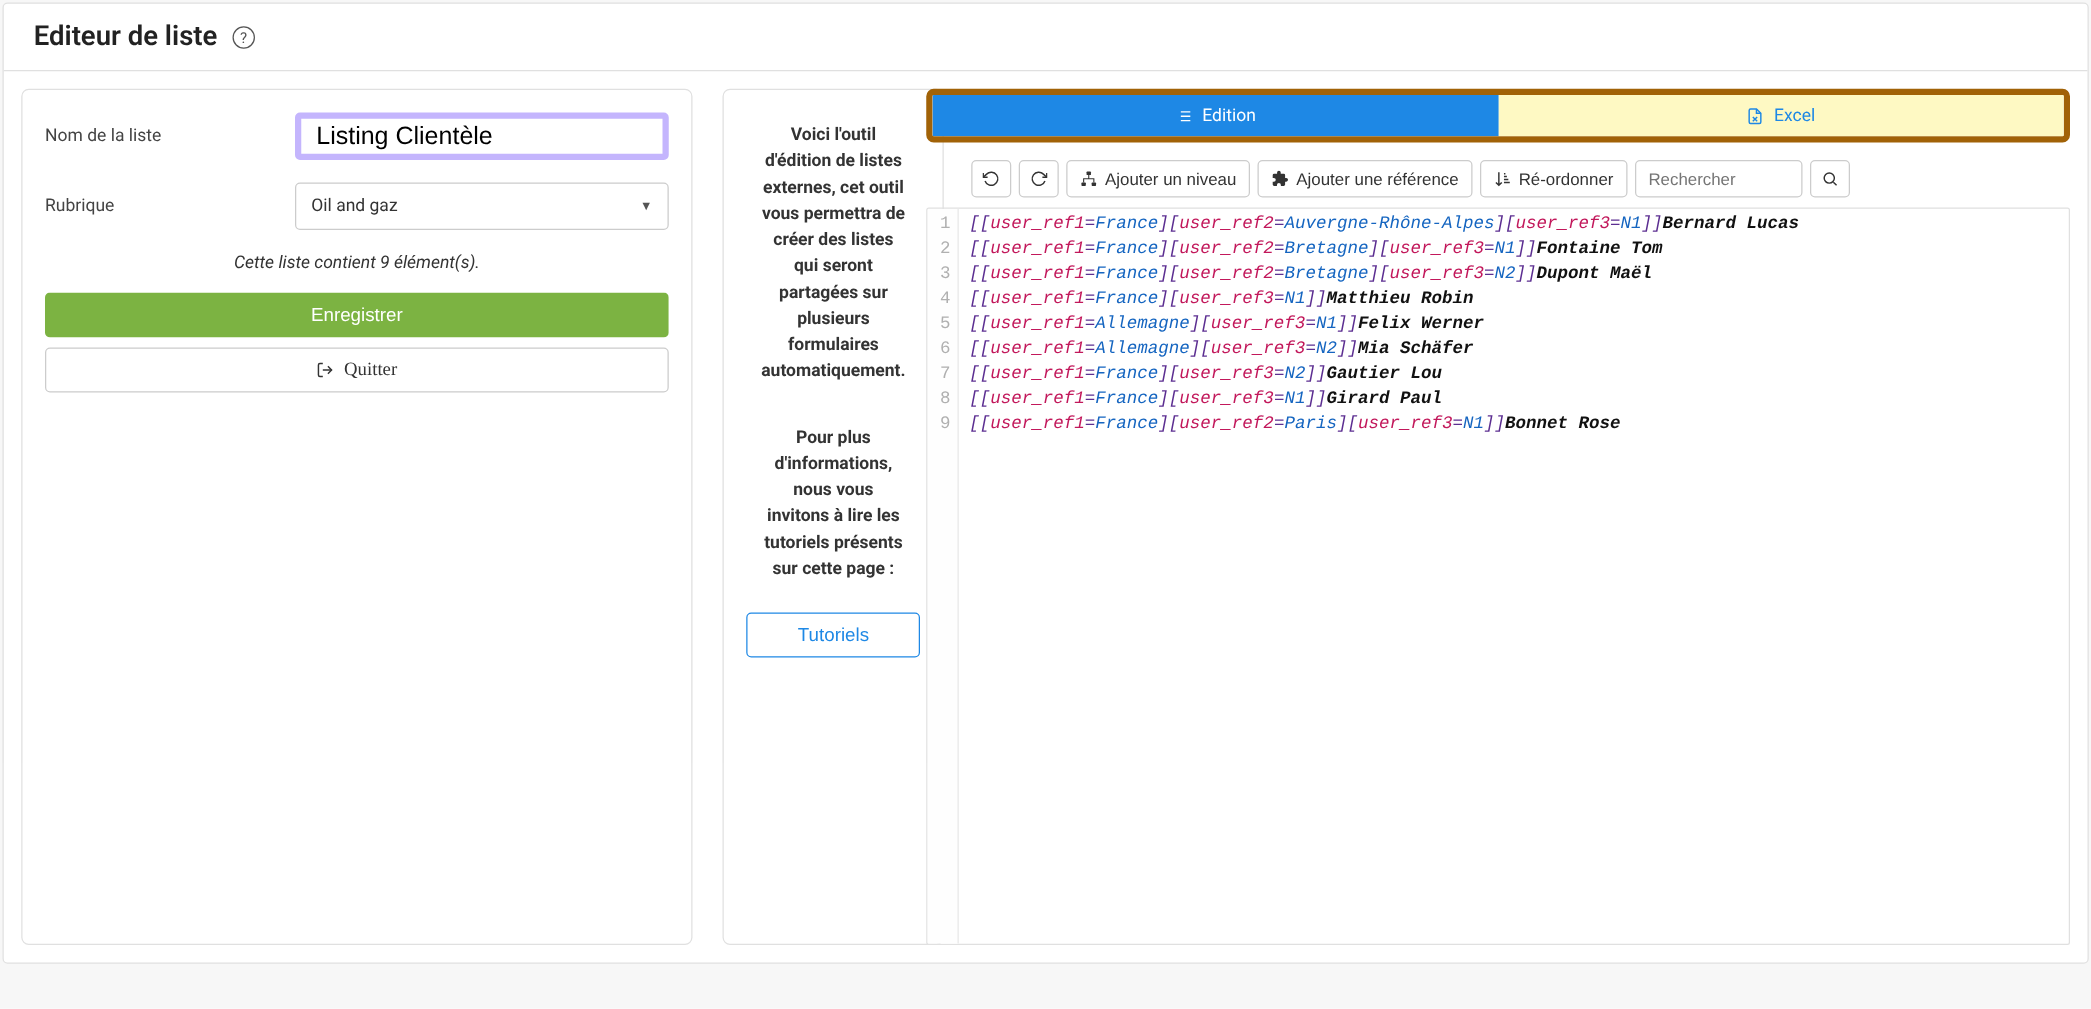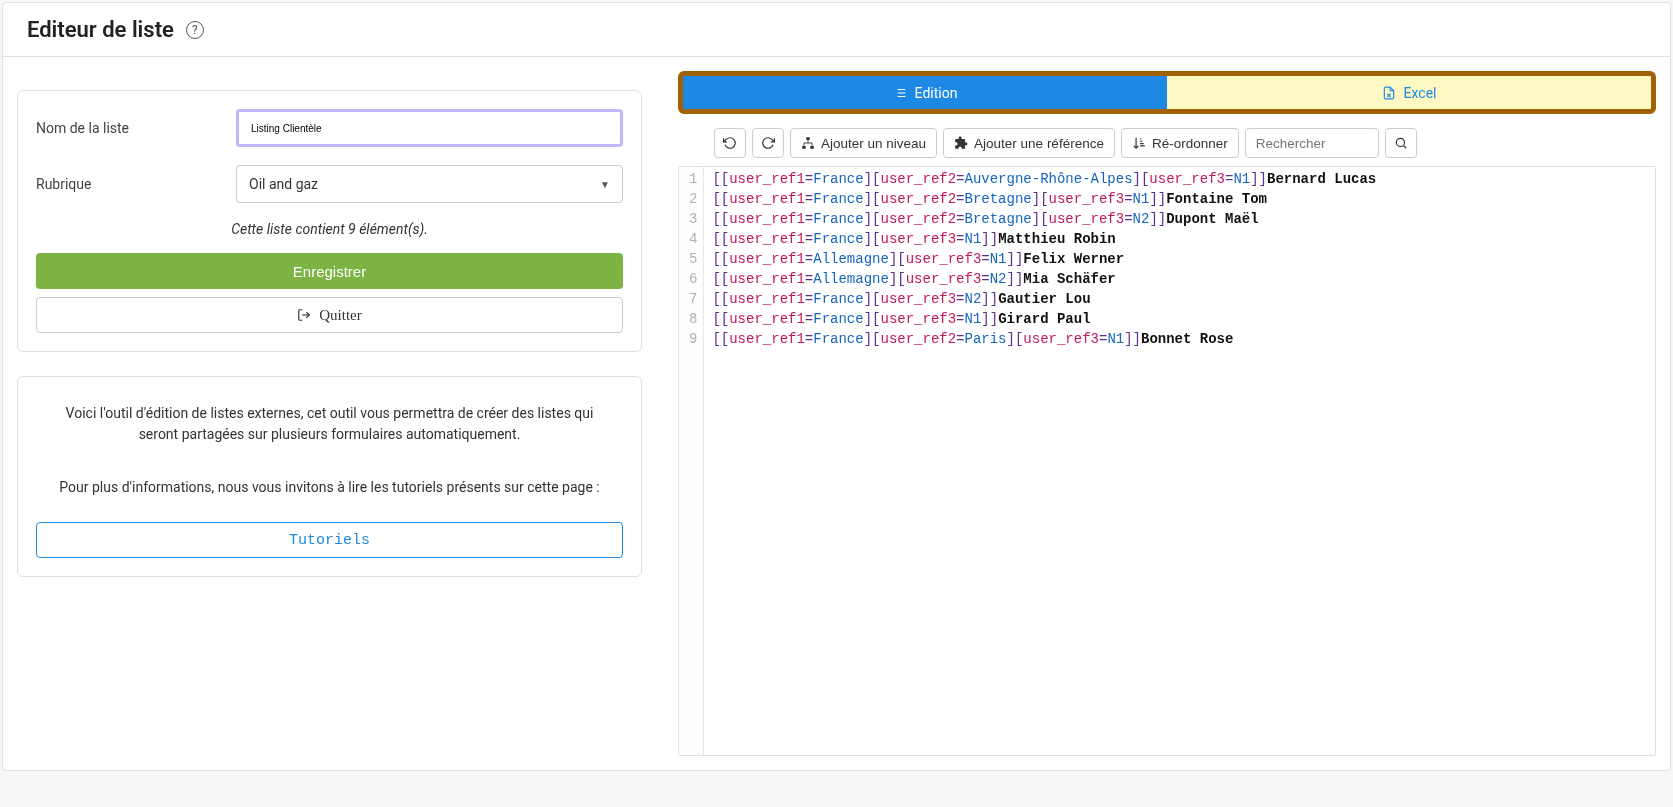--- a/index.html
+++ b/index.html
@@ -36,25 +36,24 @@
   justify-content: center;
   font-size: 12px;
   color: #555;
 }
 .content {
   display: flex;
   padding: 14px;
   gap: 36px;
 }
 .left-col {
-  width: 625px;
-  display: flex;
-  flex-direction: column;
+  width: 688px;
+  display: flex;
+  flex-direction: row;
   gap: 24px;
-  margin-top: 19px;
 }
 .right-col {
   flex: 1;
   min-width: 0;
 }
 .card {
   border: 1px solid #e0e0e0;
   border-radius: 6px;
   padding: 18px;
   background: #fff;
@@ -64,24 +63,24 @@
   align-items: center;
   margin-bottom: 18px;
 }
 .form-label {
   width: 200px;
   color: #444;
 }
 .text-input {
   flex: 1;
   height: 38px;
-  border: 3px solid #c4b5fd;
+  border: 5px solid #c4b5fd;
   border-radius: 4px;
   padding: 0 12px;
-  font-size: 10px;
+  font-size: 20px;
 }
 .select-wrap {
   flex: 1;
   height: 38px;
   border: 1px solid #ccc;
   border-radius: 4px;
   padding: 0 12px;
   display: flex;
   align-items: center;
   justify-content: space-between;
@@ -120,26 +119,26 @@
   border-color: #ccc;
   color: #333;
   font-family: Liberation Serif, serif;
 }
 .info-text {
   text-align: center;
   color: #333;
   line-height: 1.5;
   padding: 8px 12px;
   margin-bottom: 16px;
+  font-weight: bold;
 }
 .btn-tutorials {
   background: #fff;
   border: 1px solid #1e88e5;
   color: #1e88e5;
-  font-family: Liberation Mono, monospace;
 }
 .tabs {
   display: flex;
   border: 5px solid #a16207;
   border-radius: 6px;
   overflow: hidden;
   margin-bottom: 14px;
 }
 .tab {
   flex: 1;
@@ -207,21 +206,21 @@
   user-select: none;
   background: #fefefe;
 }
 .gutter div { height: 20px; }
 .code {
   padding: 2px 8px;
   white-space: pre;
   flex: 1;
   color: #222;
 }
-.code .line { height: 20px; display: block; }
+.code .line { height: 20px; display: block; font-style: italic; }
 .tok-br { color: #5c2e91; } 
 .tok-key { color: #c2185b; } 
 .tok-eq { color: #5c2e91; }
 .tok-val { color: #1565c0; }
 .tok-name { color: #111; font-weight: 700; }
 .icon-svg { width: 14px; height: 14px; }
 </style>
 </head>
 <body>
 

